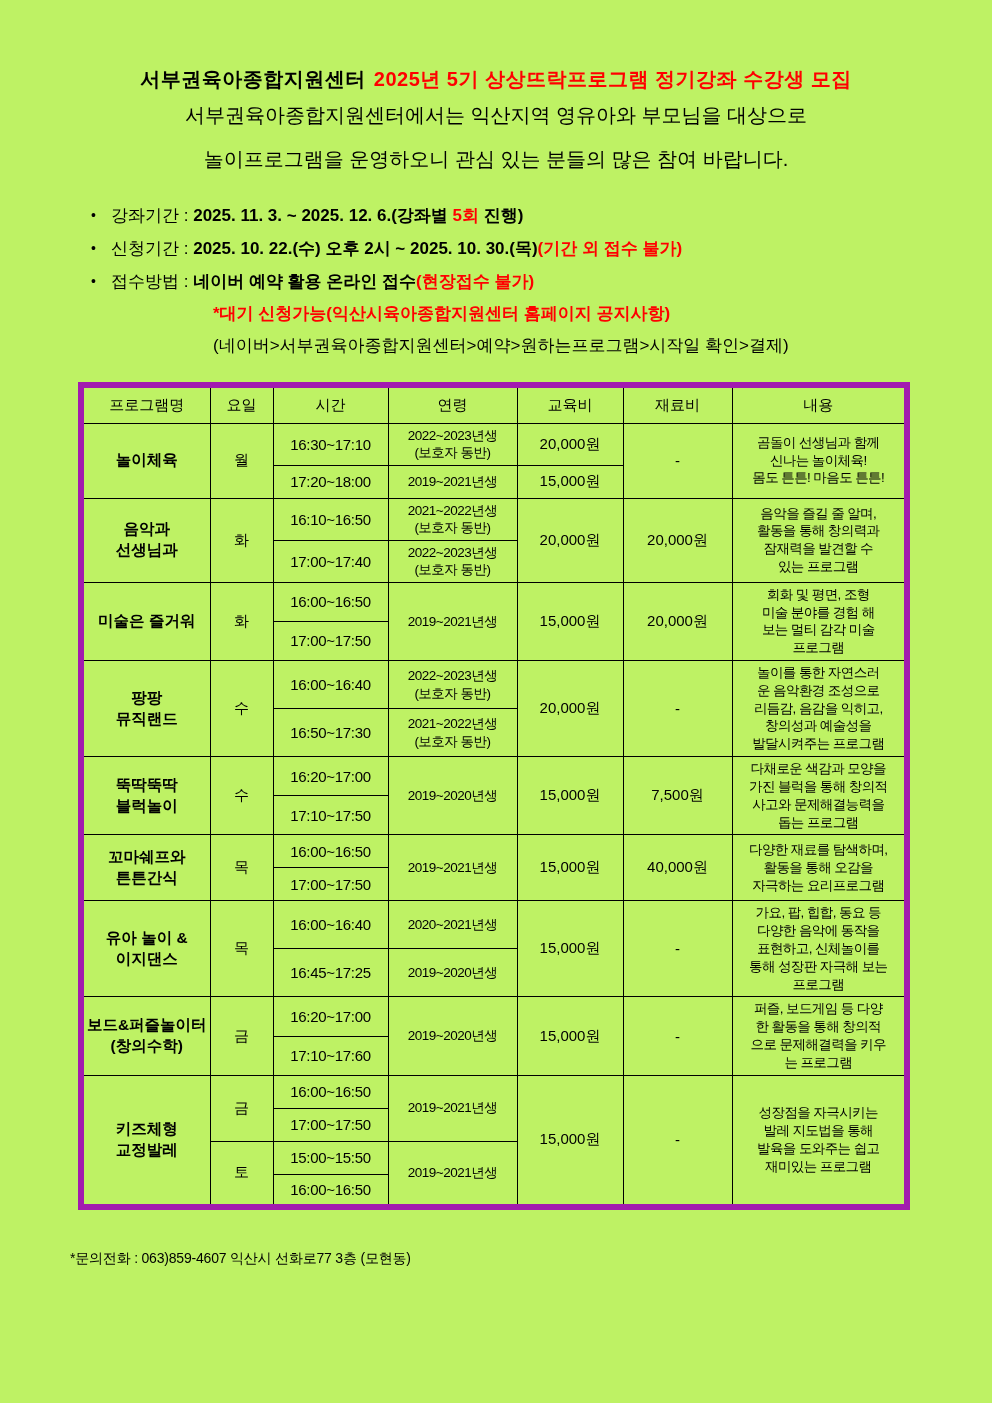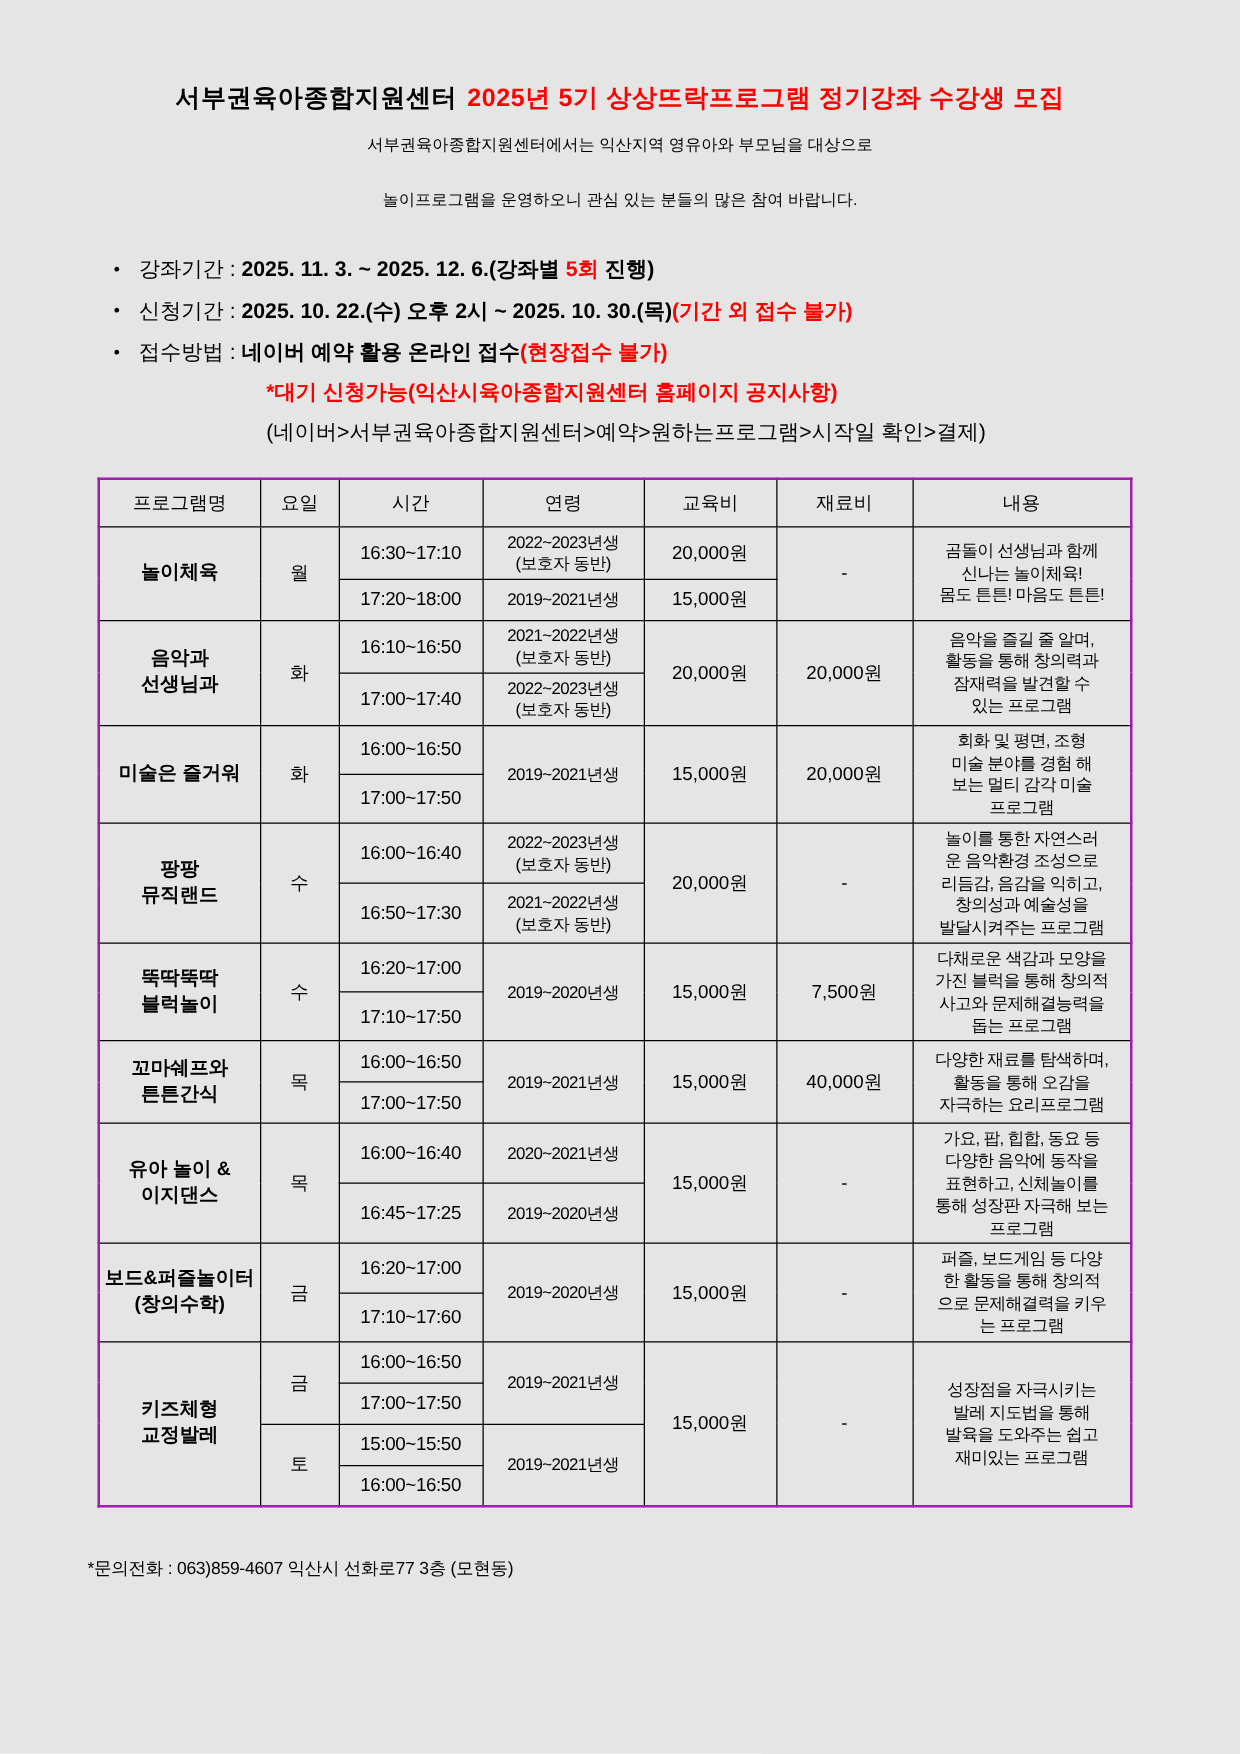--- a/index.html
+++ b/index.html
@@ -1,36 +1,36 @@
 <!DOCTYPE html>
 <html><head>
 <meta charset="utf-8">
 <style>
   * { margin:0; padding:0; box-sizing:border-box; }
   html,body { background:#ffffff; }
   body { font-family:"Liberation Sans","DejaVu Sans",sans-serif; color:#000; }
-  .page { position:relative; width:992px; height:1403px; background:#e5e5e5; overflow:hidden; padding-top:64px; }
+  .page { position:relative; width:992px; height:1403px; background:#bef264; overflow:hidden; padding-top:64px; }
 
   .title { text-align:center; font-size:20px; font-weight:700; letter-spacing:0.5px; line-height:30px; }
   .title .red { color:var(--red); margin-left:8px; }
 
-  .subtitle { text-align:center; font-size:13px; line-height:27px; margin-top:8px; }
+  .subtitle { text-align:center; font-size:20px; line-height:27px; margin-top:8px; }
 
   #bullets { margin:26px 0 0 64px; }
   .bullet-line { font-size:17px; line-height:32px; white-space:nowrap;margin-left:27px; }
   .bullet-line .dot { display:inline-block; width:20px; font-size:14px; vertical-align:1px; }
   .bullet-line.cont { padding-left:122px; }
   .seg-plain { font-weight:400; }
   .seg-bold { font-weight:700; }
   .seg-red { font-weight:700; color:var(--red); }
 
   :root { --red:#ff0000; --magenta:#c0168c; }
 
   #table-wrap { margin:20px 0 0 78px; }
-  table { border-collapse:collapse; table-layout:fixed; width:826px; border:2px solid #a21caf; }
+  table { border-collapse:collapse; table-layout:fixed; width:826px; border:6px solid #a21caf; }
   col.c-name{width:129px;} col.c-day{width:63px;} col.c-time{width:115px;}
   col.c-age{width:129px;} col.c-fee{width:106px;} col.c-mat{width:109px;} col.c-desc{width:175px;}
   th, td { border:1px solid #000; text-align:center; vertical-align:middle; padding:3px 2px; white-space:pre-line; }
   th { font-size:15px; font-weight:400; height:38px; }
   tbody tr { height:33px; }
   td.name { font-weight:700; font-size:15.5px; line-height:1.35; }
   td.day { font-size:15px; }
   td.time { font-size:15px; letter-spacing:-0.3px; }
   td.age { font-size:13.5px; line-height:1.3; letter-spacing:-0.5px; }
   td.fee { font-size:15px; }

